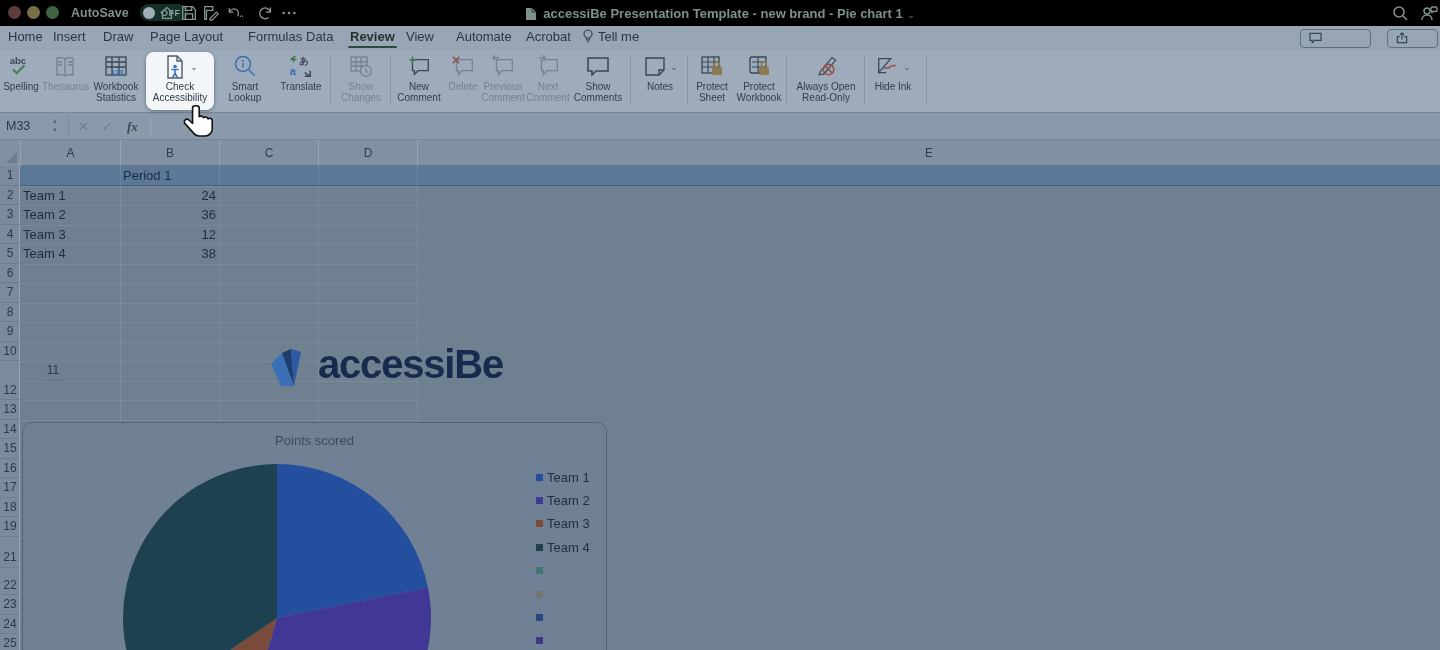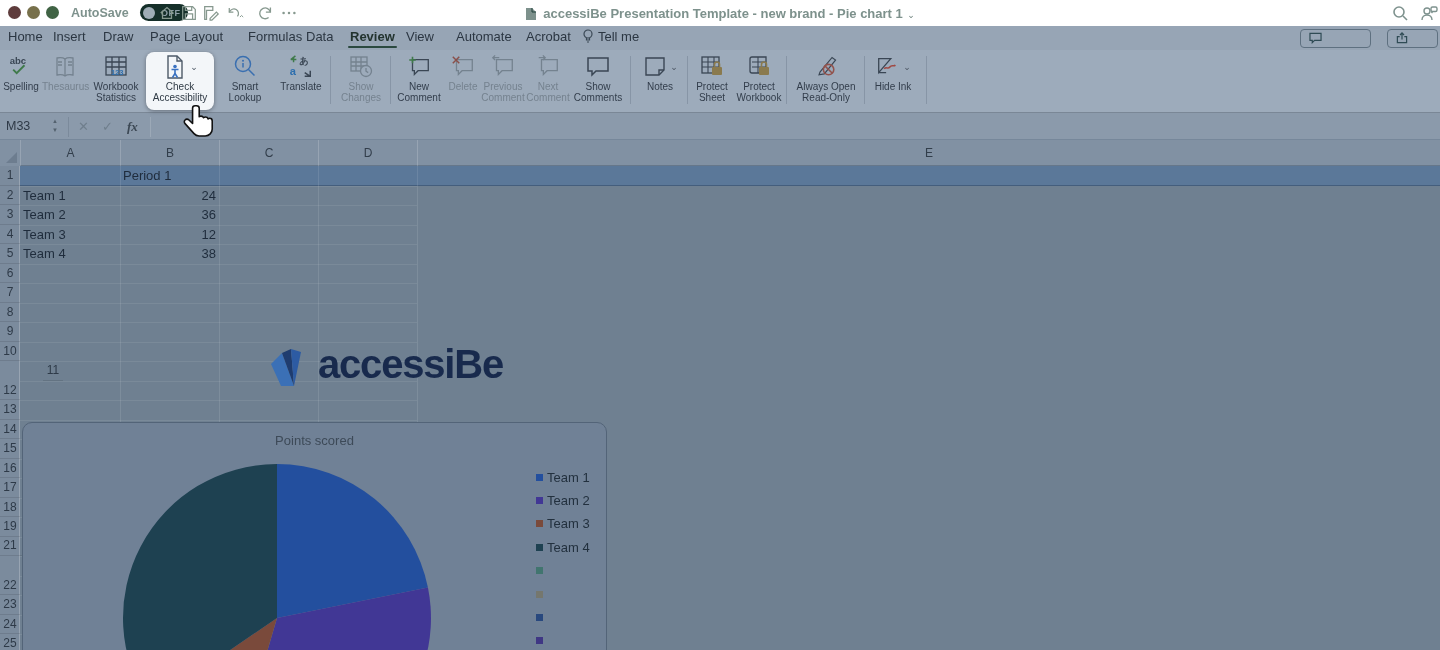--- a/index.html
+++ b/index.html
@@ -1,20 +1,20 @@
 <!DOCTYPE html>
 <html><head>
 <meta charset="utf-8">
 <style>
   * { margin:0; padding:0; box-sizing:border-box; }
   html,body { width:1440px; height:650px; overflow:hidden;
     font-family:"Liberation Sans","DejaVu Sans",sans-serif; background:#6f8091; }
 
   
-  #titlebar { position:absolute; left:0; top:0; width:1440px; height:26px; background:#ffffff; }
+  #titlebar { position:absolute; left:0; top:0; width:1440px; height:26px; background:#000000; }
   .tl { position:absolute; top:6px; width:13px; height:13px; border-radius:50%; }
   #tl-red   { left:8px;  background:#5e3c3c; }
   #tl-yel   { left:27px; background:#77704b; }
   #tl-grn   { left:46px; background:#406344; }
   #autosave-label { position:absolute; left:71px; top:6px; font-size:12.5px; font-weight:700; color:#7e928d; }
   #autosave-toggle { position:absolute; left:140px; top:4px; width:48px; height:17px; border-radius:9px; background:#152f29; }
   #autosave-knob { position:absolute; left:3px; top:2.5px; width:12px; height:12px; border-radius:50%; background:#9fadb6; }
   #autosave-state { position:absolute; left:21px; top:3.5px; font-size:9px; font-weight:700; color:#90a0a8; letter-spacing:.5px; }
   #qa-icons { position:absolute; left:158px; top:0; height:26px; }
   .qa { position:absolute; top:4px; width:18px; height:18px; color:#87998f; }
@@ -435,21 +435,21 @@
       <div class="rowhdr" style="top: 195px; margin-left: 43px;">11</div>
       <div class="rowhdr" style="top: 214.5px;">12</div>
       <div class="rowhdr" style="top: 234px;">13</div>
       <div class="rowhdr" style="top: 253.5px;">14</div>
       <div class="rowhdr" style="top: 273px;">15</div>
       <div class="rowhdr" style="top: 292.5px;">16</div>
       <div class="rowhdr" style="top: 312px;">17</div>
       <div class="rowhdr" style="top: 331.5px;">18</div>
       <div class="rowhdr" style="top: 351px;">19</div>
       <div class="rowhdr" style="top: 370.5px; margin-left: 20px;">20</div>
-      <div class="rowhdr" style="top: 370px;">21</div>
+      <div class="rowhdr" style="top: 382px;">21</div>
       <div class="rowhdr" style="top: 409.5px;">22</div>
       <div class="rowhdr" style="top: 429px;">23</div>
       <div class="rowhdr" style="top: 448.5px;">24</div>
       <div class="rowhdr" style="top: 468px;">25</div>
     </div>
 
   <div id="logo">
     <span id="logo-mark">
       <svg width="44" height="42" viewBox="0 0 44 42">
         <path d="M1 19 L12 8 L24 41 L11 41 Z" fill="#3b70b6"></path>

